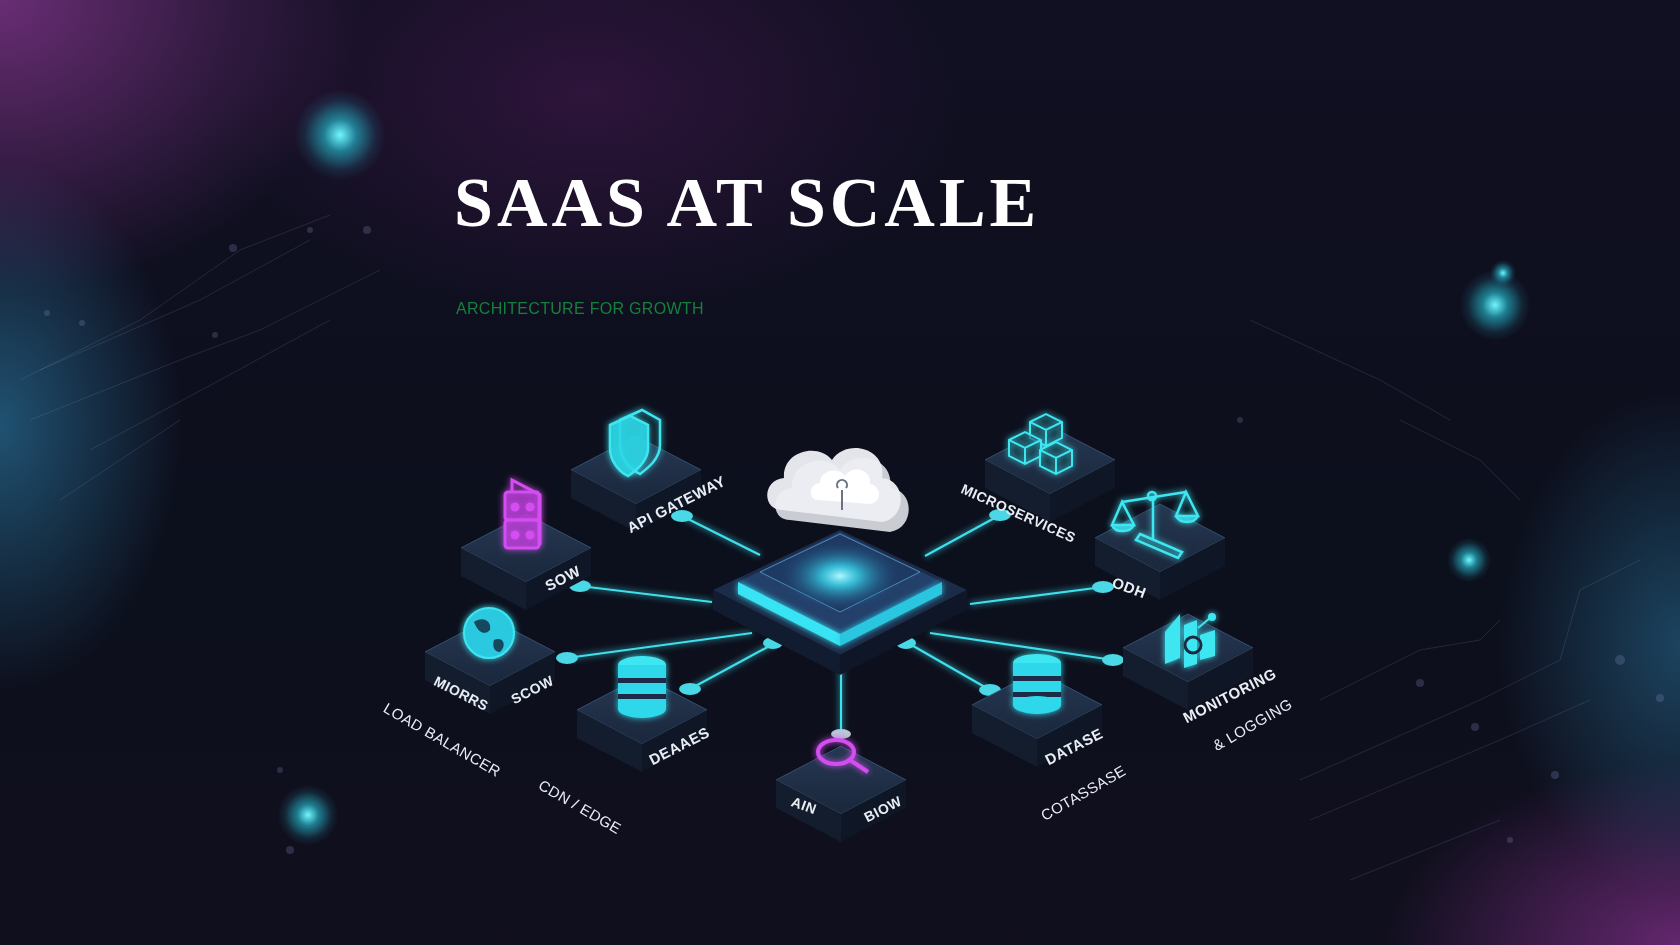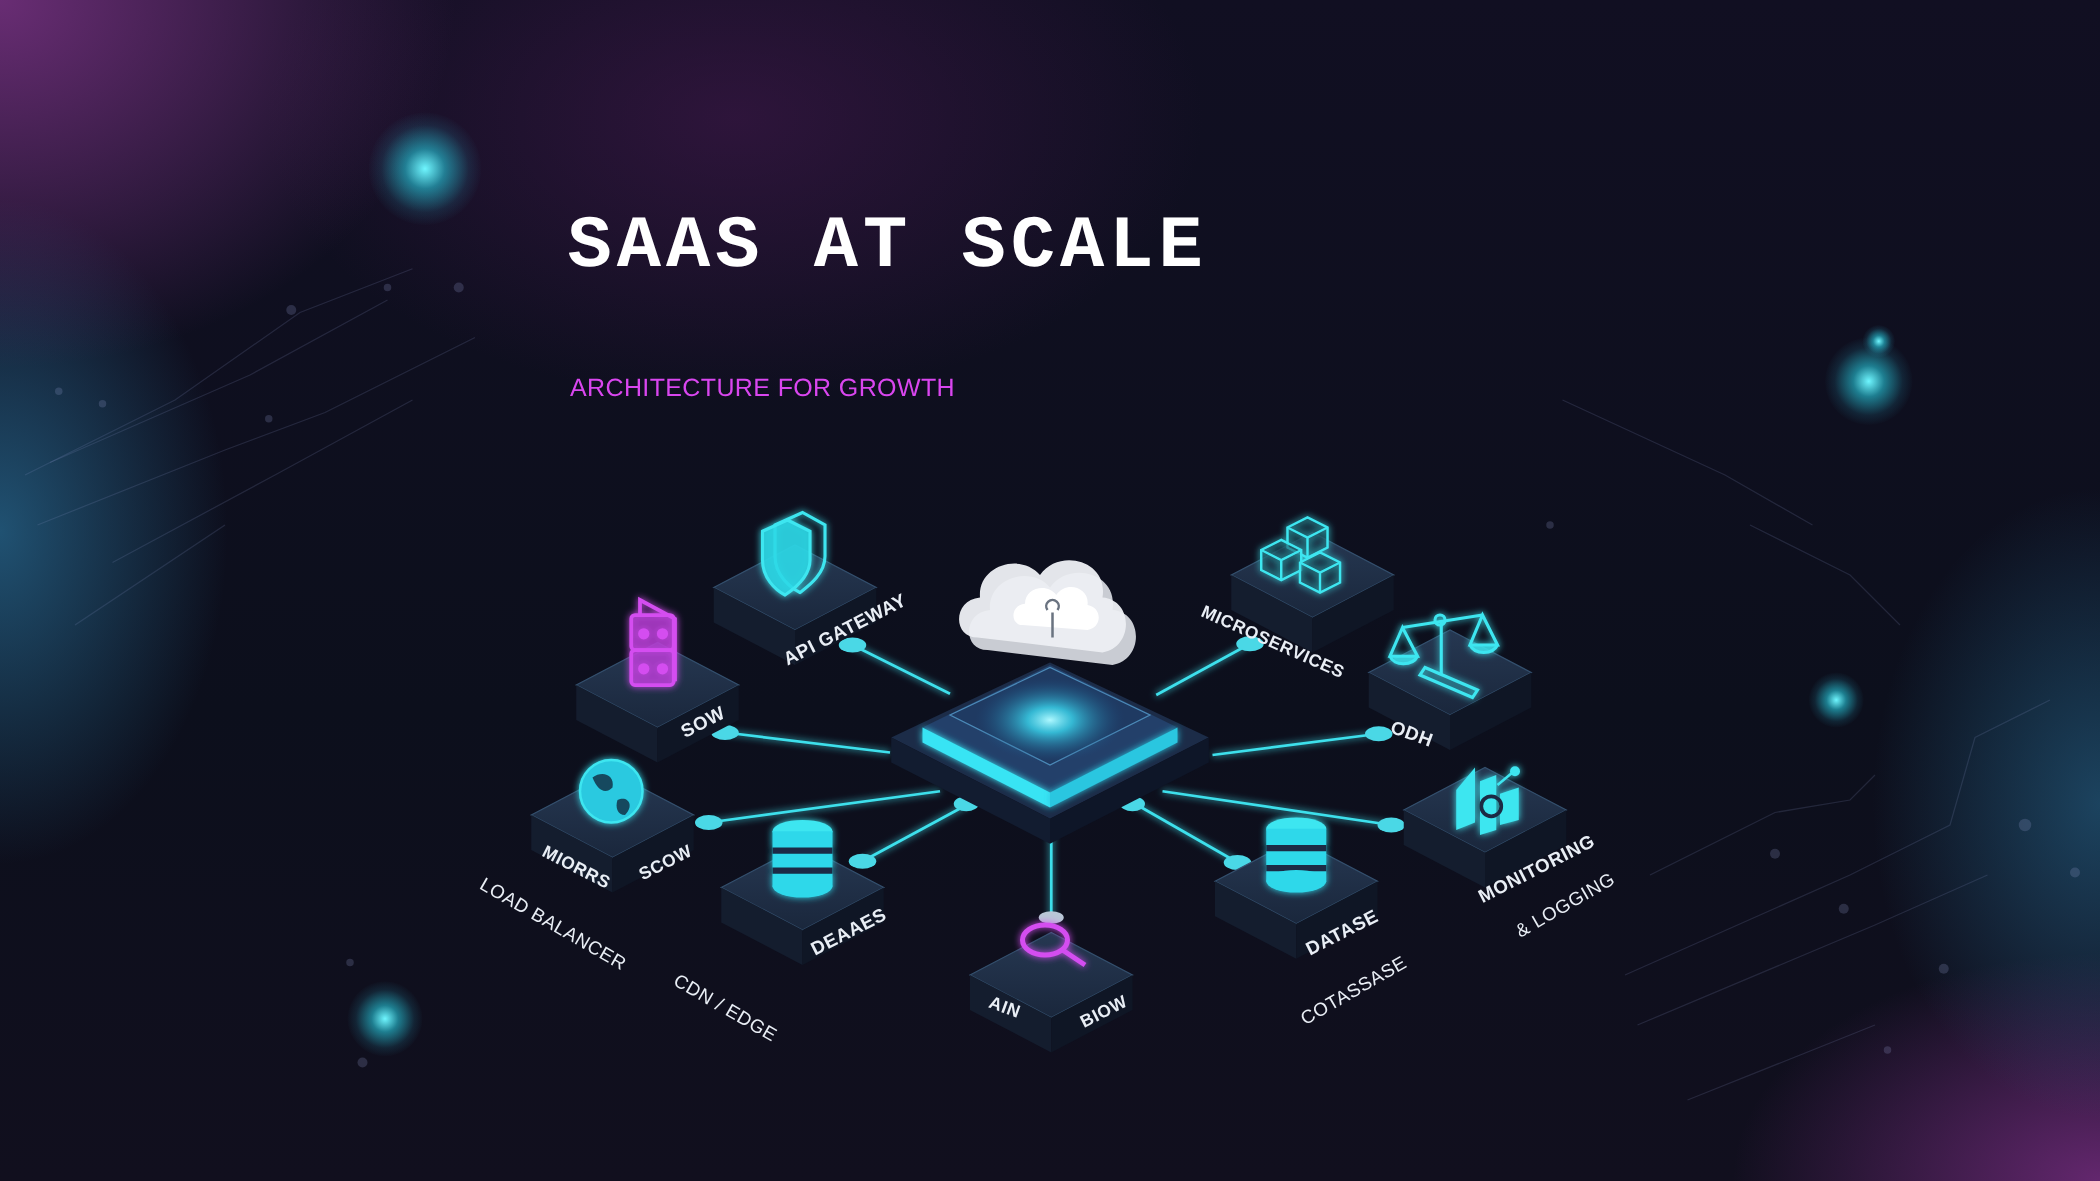--- a/index.html
+++ b/index.html
@@ -9,23 +9,23 @@
     background:
       radial-gradient(ellipse 520px 420px at 0% 0%, rgba(120,50,130,.85), transparent 70%),
       radial-gradient(ellipse 260px 380px at 0% 45%, rgba(40,110,150,.7), transparent 70%),
       radial-gradient(ellipse 500px 300px at 35% 10%, rgba(70,25,80,.55), transparent 75%),
       radial-gradient(ellipse 260px 360px at 100% 68%, rgba(40,110,150,.55), transparent 70%),
       radial-gradient(ellipse 420px 260px at 100% 100%, rgba(120,45,130,.8), transparent 70%),
       linear-gradient(180deg,#110f22 0%,#0c0f1c 60%,#110f1e 100%);}
   .circuit{position:absolute;inset:0;}
   .orb{position:absolute;border-radius:50%;
     background:radial-gradient(circle, #6ff6ff 0%, rgba(40,200,220,.6) 25%, rgba(40,160,190,.15) 55%, transparent 72%);}
-  .title{position:absolute;left:454px;top:168px;font-size:59px;font-weight:700;
-    letter-spacing:4px;line-height:1;color:#fff;font-family:Liberation Mono, monospace;}
-  .subtitle{position:absolute;left:456px;top:300px;font-size:20px;color:#d946ef;letter-spacing:.3px;}
+  .title{position:absolute;left:454px;top:168px;font-size:70px;font-weight:700;
+    letter-spacing:4px;line-height:1;color:#fff;font-family:Liberation Serif, serif;}
+  .subtitle{position:absolute;left:456px;top:300px;font-size:16px;color:#15803d;letter-spacing:.3px;}
   .diagram{position:absolute;inset:0;}
   .lbl{position:absolute;font-size:15px;font-weight:700;color:#e9eef5;white-space:nowrap;
     letter-spacing:.5px;transform-origin:left center;}
 </style>
 </head>
 <body>
 
 <div class="bg"></div>
 
 <svg class="circuit" width="1680" height="945" viewBox="0 0 1680 945">

